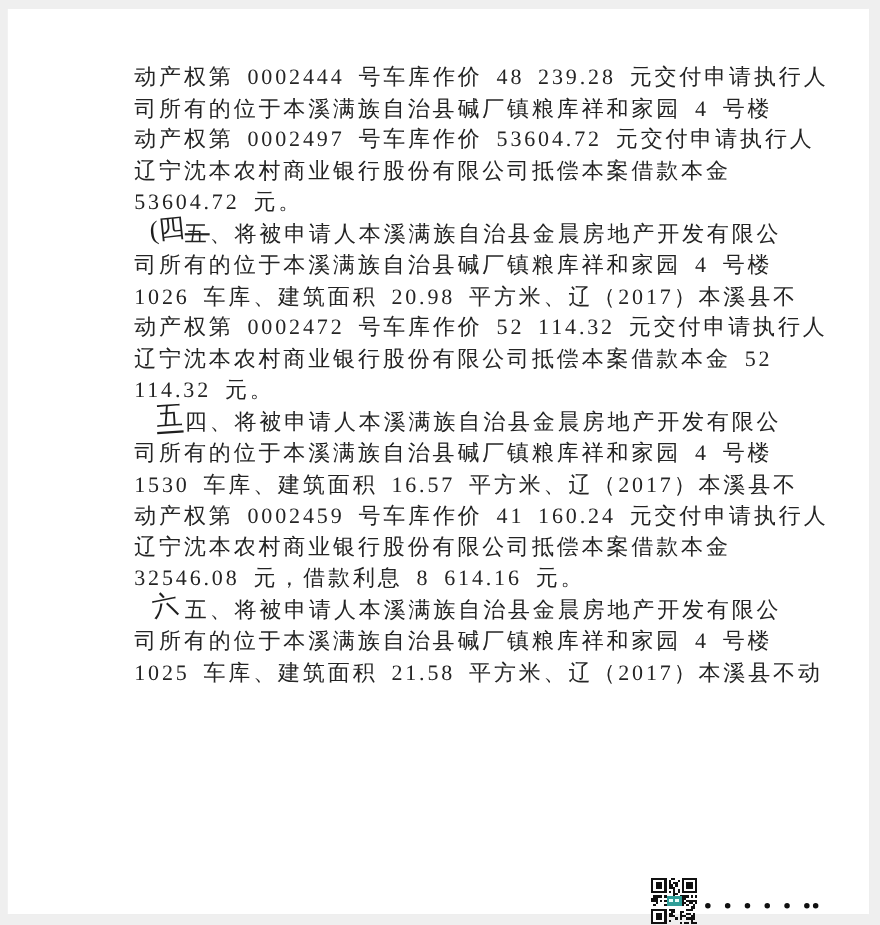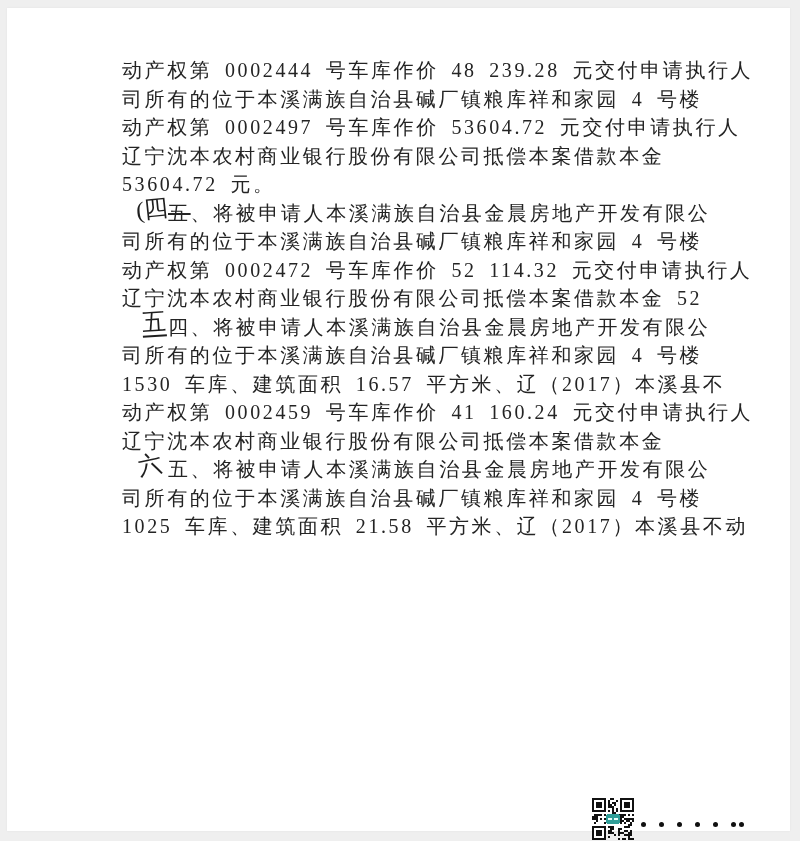--- a/index.html
+++ b/index.html
@@ -60,30 +60,33 @@
     <div class="line">动产权第 0002444 号车库作价 48 239.28 元交付申请执行人</div>
     <div class="line">司所有的位于本溪满族自治县碱厂镇粮库祥和家园 4 号楼</div>
     <div class="line">动产权第 0002497 号车库作价 53604.72 元交付申请执行人</div>
     <div class="line">辽宁沈本农村商业银行股份有限公司抵偿本案借款本金</div>
     <div class="line">53604.72 元。</div>
 
     <div class="line indent">
       <span class="hand hand-p4">(四</span><span class="struck">五</span><span>、将被申请人本溪满族自治县金晨房地产开发有限公</span>
     </div>
     <div class="line">司所有的位于本溪满族自治县碱厂镇粮库祥和家园 4 号楼</div>
+    <div class="line">1026 车库、建筑面积 20.98 平方米、辽（2017）本溪县不</div>
     <div class="line">动产权第 0002472 号车库作价 52 114.32 元交付申请执行人</div>
     <div class="line">辽宁沈本农村商业银行股份有限公司抵偿本案借款本金 52</div>
+    <div class="line">114.32 元。</div>
 
     <div class="line indent">
       <span class="hand hand-p5">五</span><span>四</span><span>、将被申请人本溪满族自治县金晨房地产开发有限公</span>
     </div>
     <div class="line">司所有的位于本溪满族自治县碱厂镇粮库祥和家园 4 号楼</div>
     <div class="line">1530 车库、建筑面积 16.57 平方米、辽（2017）本溪县不</div>
     <div class="line">动产权第 0002459 号车库作价 41 160.24 元交付申请执行人</div>
     <div class="line">辽宁沈本农村商业银行股份有限公司抵偿本案借款本金</div>
+    <div class="line">32546.08 元，借款利息 8 614.16 元。</div>
 
     <div class="line indent">
       <span class="hand hand-p6">六</span><span>五</span><span>、将被申请人本溪满族自治县金晨房地产开发有限公</span>
     </div>
     <div class="line">司所有的位于本溪满族自治县碱厂镇粮库祥和家园 4 号楼</div>
     <div class="line">1025 车库、建筑面积 21.58 平方米、辽（2017）本溪县不动</div>
   </div>
 
   <div class="footer">
     <div class="qr">

